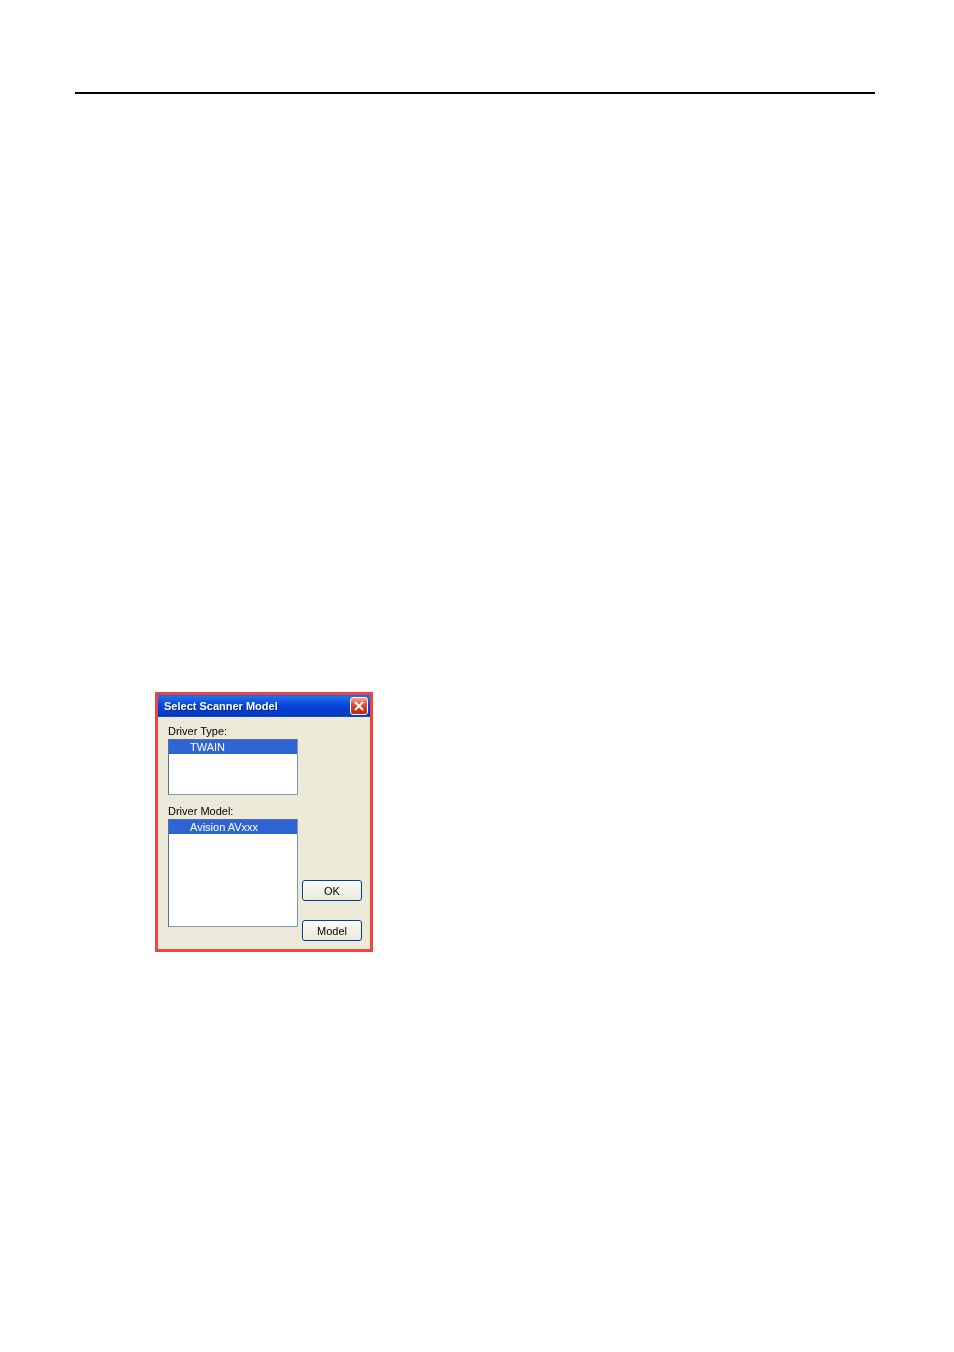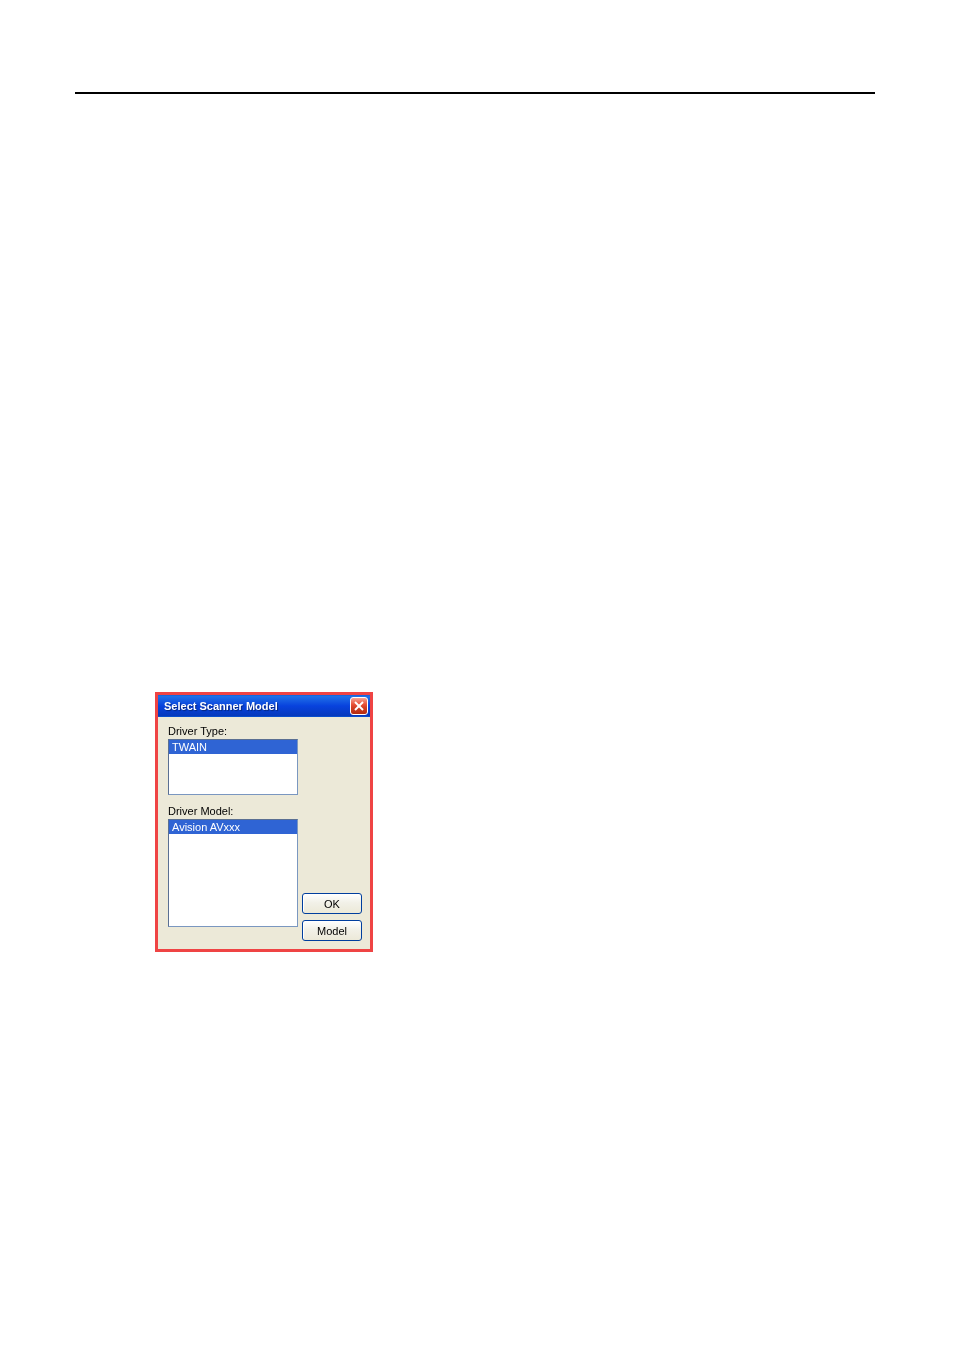--- a/index.html
+++ b/index.html
@@ -87,34 +87,34 @@
       overflow: hidden;
     }
     .listbox-driver {
       height: 56px;
       margin-bottom: 10px;
     }
     .listbox-scanner {
       height: 108px;
     }
     .list-item {
-      padding: 1px 3px;
+      padding: 1px 21px;
       white-space: nowrap;
     }
     .list-item.selected {
       background: #2f64d4;
       color: #ffffff;
     }
     .button-group {
       position: absolute;
       right: 8px;
       bottom: 8px;
       display: flex;
       flex-direction: column;
-      gap: 6px;
+      gap: 19px;
     }
     .win-button {
       width: 60px;
       height: 21px;
       background: linear-gradient(to bottom, #ffffff 0%, #f2f1e8 45%, #ece9d8 100%);
       border: 1px solid #003e9e;
       border-radius: 3px;
       font-size: 11px;
       color: #000000;
       display: flex;

